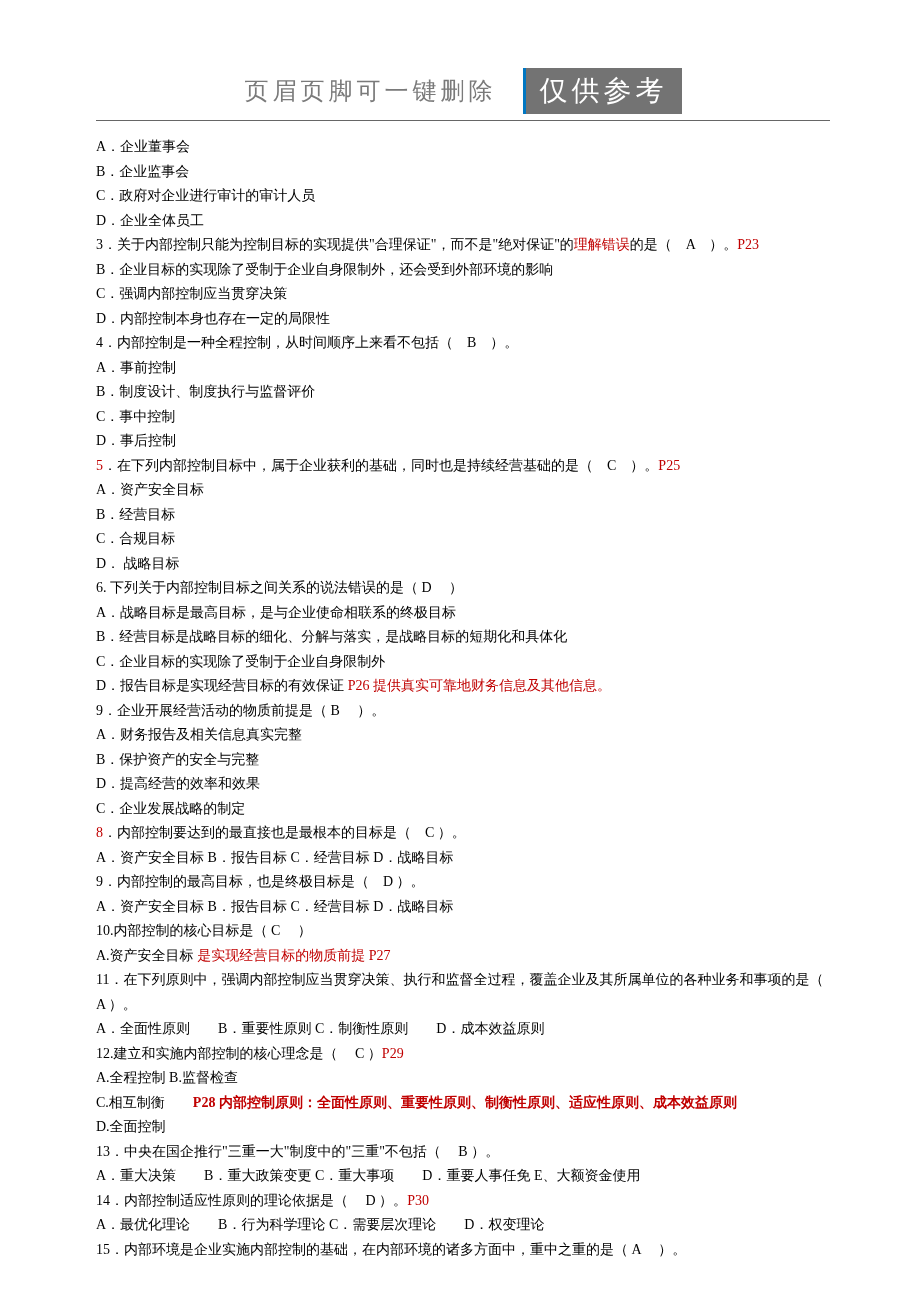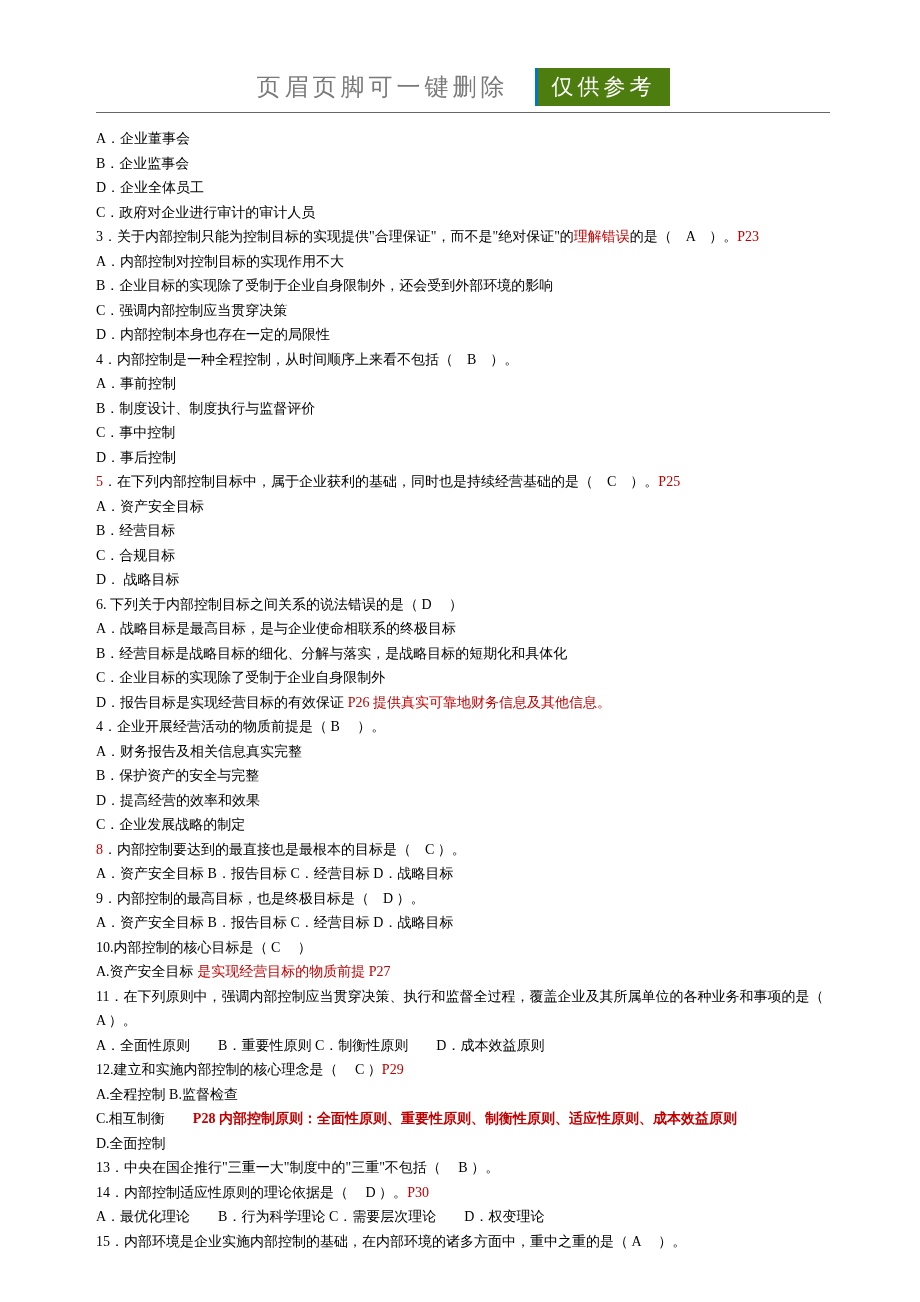--- a/index.html
+++ b/index.html
@@ -22,24 +22,24 @@
     gap: 26px;
     margin-bottom: 4px;
   }
   .header-main {
     font-family: Liberation Sans, sans-serif;
     font-size: 24px;
     color: #7a7a7a;
     letter-spacing: 4px;
   }
   .header-badge {
-    background: #4d7c0f;
+    background: #737373;
     color: #ffffff;
     font-family: "KaiTi", "STKaiti", serif;
-    font-size: 22px;
+    font-size: 28px;
     padding: 4px 14px 4px 14px;
     letter-spacing: 4px;
     border-left: 3px solid #0077c2;
   }
   .hr-line {
     border: none;
     border-top: 1px solid #666;
     margin: 6px 0 14px 0;
   }
   .content {
@@ -56,58 +56,58 @@
 <div class="page">
   <div class="header-row">
     <div class="header-main">页眉页脚可一键删除</div>
     <div class="header-badge">仅供参考</div>
   </div>
   <hr class="hr-line">
 
   <div class="content" id="content">
       <div class="line"><span>A．企业董事会</span></div>
       <div class="line"><span>B．企业监事会</span></div>
+      <div class="line"><span>C．政府对企业进行审计的审计人员</span></div>
       <div class="line"><span>D．企业全体员工</span></div>
-      <div class="line"><span>C．政府对企业进行审计的审计人员</span></div>
       <div class="line"><span>3．关于内部控制只能为控制目标的实现提供"合理保证"，而不是"绝对保证"的</span><span class="red">理解错误</span><span>的是（　A　）。</span><span class="red">P23</span></div>
-      <div class="line"><span>A．内部控制对控制目标的实现作用不大</span></div>
       <div class="line"><span>B．企业目标的实现除了受制于企业自身限制外，还会受到外部环境的影响</span></div>
       <div class="line"><span>C．强调内部控制应当贯穿决策</span></div>
       <div class="line"><span>D．内部控制本身也存在一定的局限性</span></div>
       <div class="line"><span>4．内部控制是一种全程控制，从时间顺序上来看不包括（　B　）。</span></div>
       <div class="line"><span>A．事前控制</span></div>
       <div class="line"><span>B．制度设计、制度执行与监督评价</span></div>
       <div class="line"><span>C．事中控制</span></div>
       <div class="line"><span>D．事后控制</span></div>
       <div class="line"><span class="red">5</span><span>．在下列内部控制目标中，属于企业获利的基础，同时也是持续经营基础的是（　C　）。</span><span class="red">P25</span></div>
       <div class="line"><span>A．资产安全目标</span></div>
       <div class="line"><span>B．经营目标</span></div>
       <div class="line"><span>C．合规目标</span></div>
       <div class="line"><span>D．  战略目标</span></div>
       <div class="line"><span>6. 下列关于内部控制目标之间关系的说法错误的是（ D　  ）</span></div>
       <div class="line"><span>A．战略目标是最高目标，是与企业使命相联系的终极目标</span></div>
       <div class="line"><span>B．经营目标是战略目标的细化、分解与落实，是战略目标的短期化和具体化</span></div>
       <div class="line"><span>C．企业目标的实现除了受制于企业自身限制外</span></div>
       <div class="line"><span>D．报告目标是实现经营目标的有效保证 </span><span class="red">P26 提供真实可靠地财务信息及其他信息。</span></div>
-      <div class="line"><span>4．企业开展经营活动的物质前提是（ B　  ）。</span></div>
+      <div class="line"><span>9．企业开展经营活动的物质前提是（ B　  ）。</span></div>
       <div class="line"><span>A．财务报告及相关信息真实完整</span></div>
       <div class="line"><span>B．保护资产的安全与完整</span></div>
       <div class="line"><span>D．提高经营的效率和效果</span></div>
       <div class="line"><span>C．企业发展战略的制定</span></div>
       <div class="line"><span class="red">8</span><span>．内部控制要达到的最直接也是最根本的目标是（　C  ）。</span></div>
       <div class="line"><span>A．资产安全目标 B．报告目标 C．经营目标 D．战略目标</span></div>
       <div class="line"><span>9．内部控制的最高目标，也是终极目标是（　D ）。</span></div>
       <div class="line"><span>A．资产安全目标 B．报告目标 C．经营目标 D．战略目标</span></div>
       <div class="line"><span>10.内部控制的核心目标是（  C　  ）</span></div>
       <div class="line"><span>A.资产安全目标   </span><span class="red">是实现经营目标的物质前提 P27</span></div>
       <div class="line"><span>11．在下列原则中，强调内部控制应当贯穿决策、执行和监督全过程，覆盖企业及其所属单位的各种业务和事项的是（  A  ）。</span></div>
       <div class="line"><span>A．全面性原则　　B．重要性原则 C．制衡性原则　　D．成本效益原则</span></div>
       <div class="line"><span>12.建立和实施内部控制的核心理念是（　 C ）</span><span class="red">P29</span></div>
       <div class="line"><span>A.全程控制 B.监督检查</span></div>
       <div class="line"><span>C.相互制衡　　</span><span class="red bold">P28 内部控制原则：全面性原则、重要性原则、制衡性原则、适应性原则、成本效益原则</span></div>
       <div class="line"><span>D.全面控制</span></div>
       <div class="line"><span>13．中央在国企推行"三重一大"制度中的"三重"不包括（　  B ）。</span></div>
+      <div class="line"><span>A．重大决策　　B．重大政策变更 C．重大事项　　D．重要人事任免  E、大额资金使用</span></div>
       <div class="line"><span>14．内部控制适应性原则的理论依据是（　 D ）。</span><span class="red">P30</span></div>
       <div class="line"><span>A．最优化理论　　B．行为科学理论 C．需要层次理论　　D．权变理论</span></div>
       <div class="line"><span>15．内部环境是企业实施内部控制的基础，在内部环境的诸多方面中，重中之重的是（ A　  ）。</span></div>
     </div>
 
 </div>
 
 </body></html>

